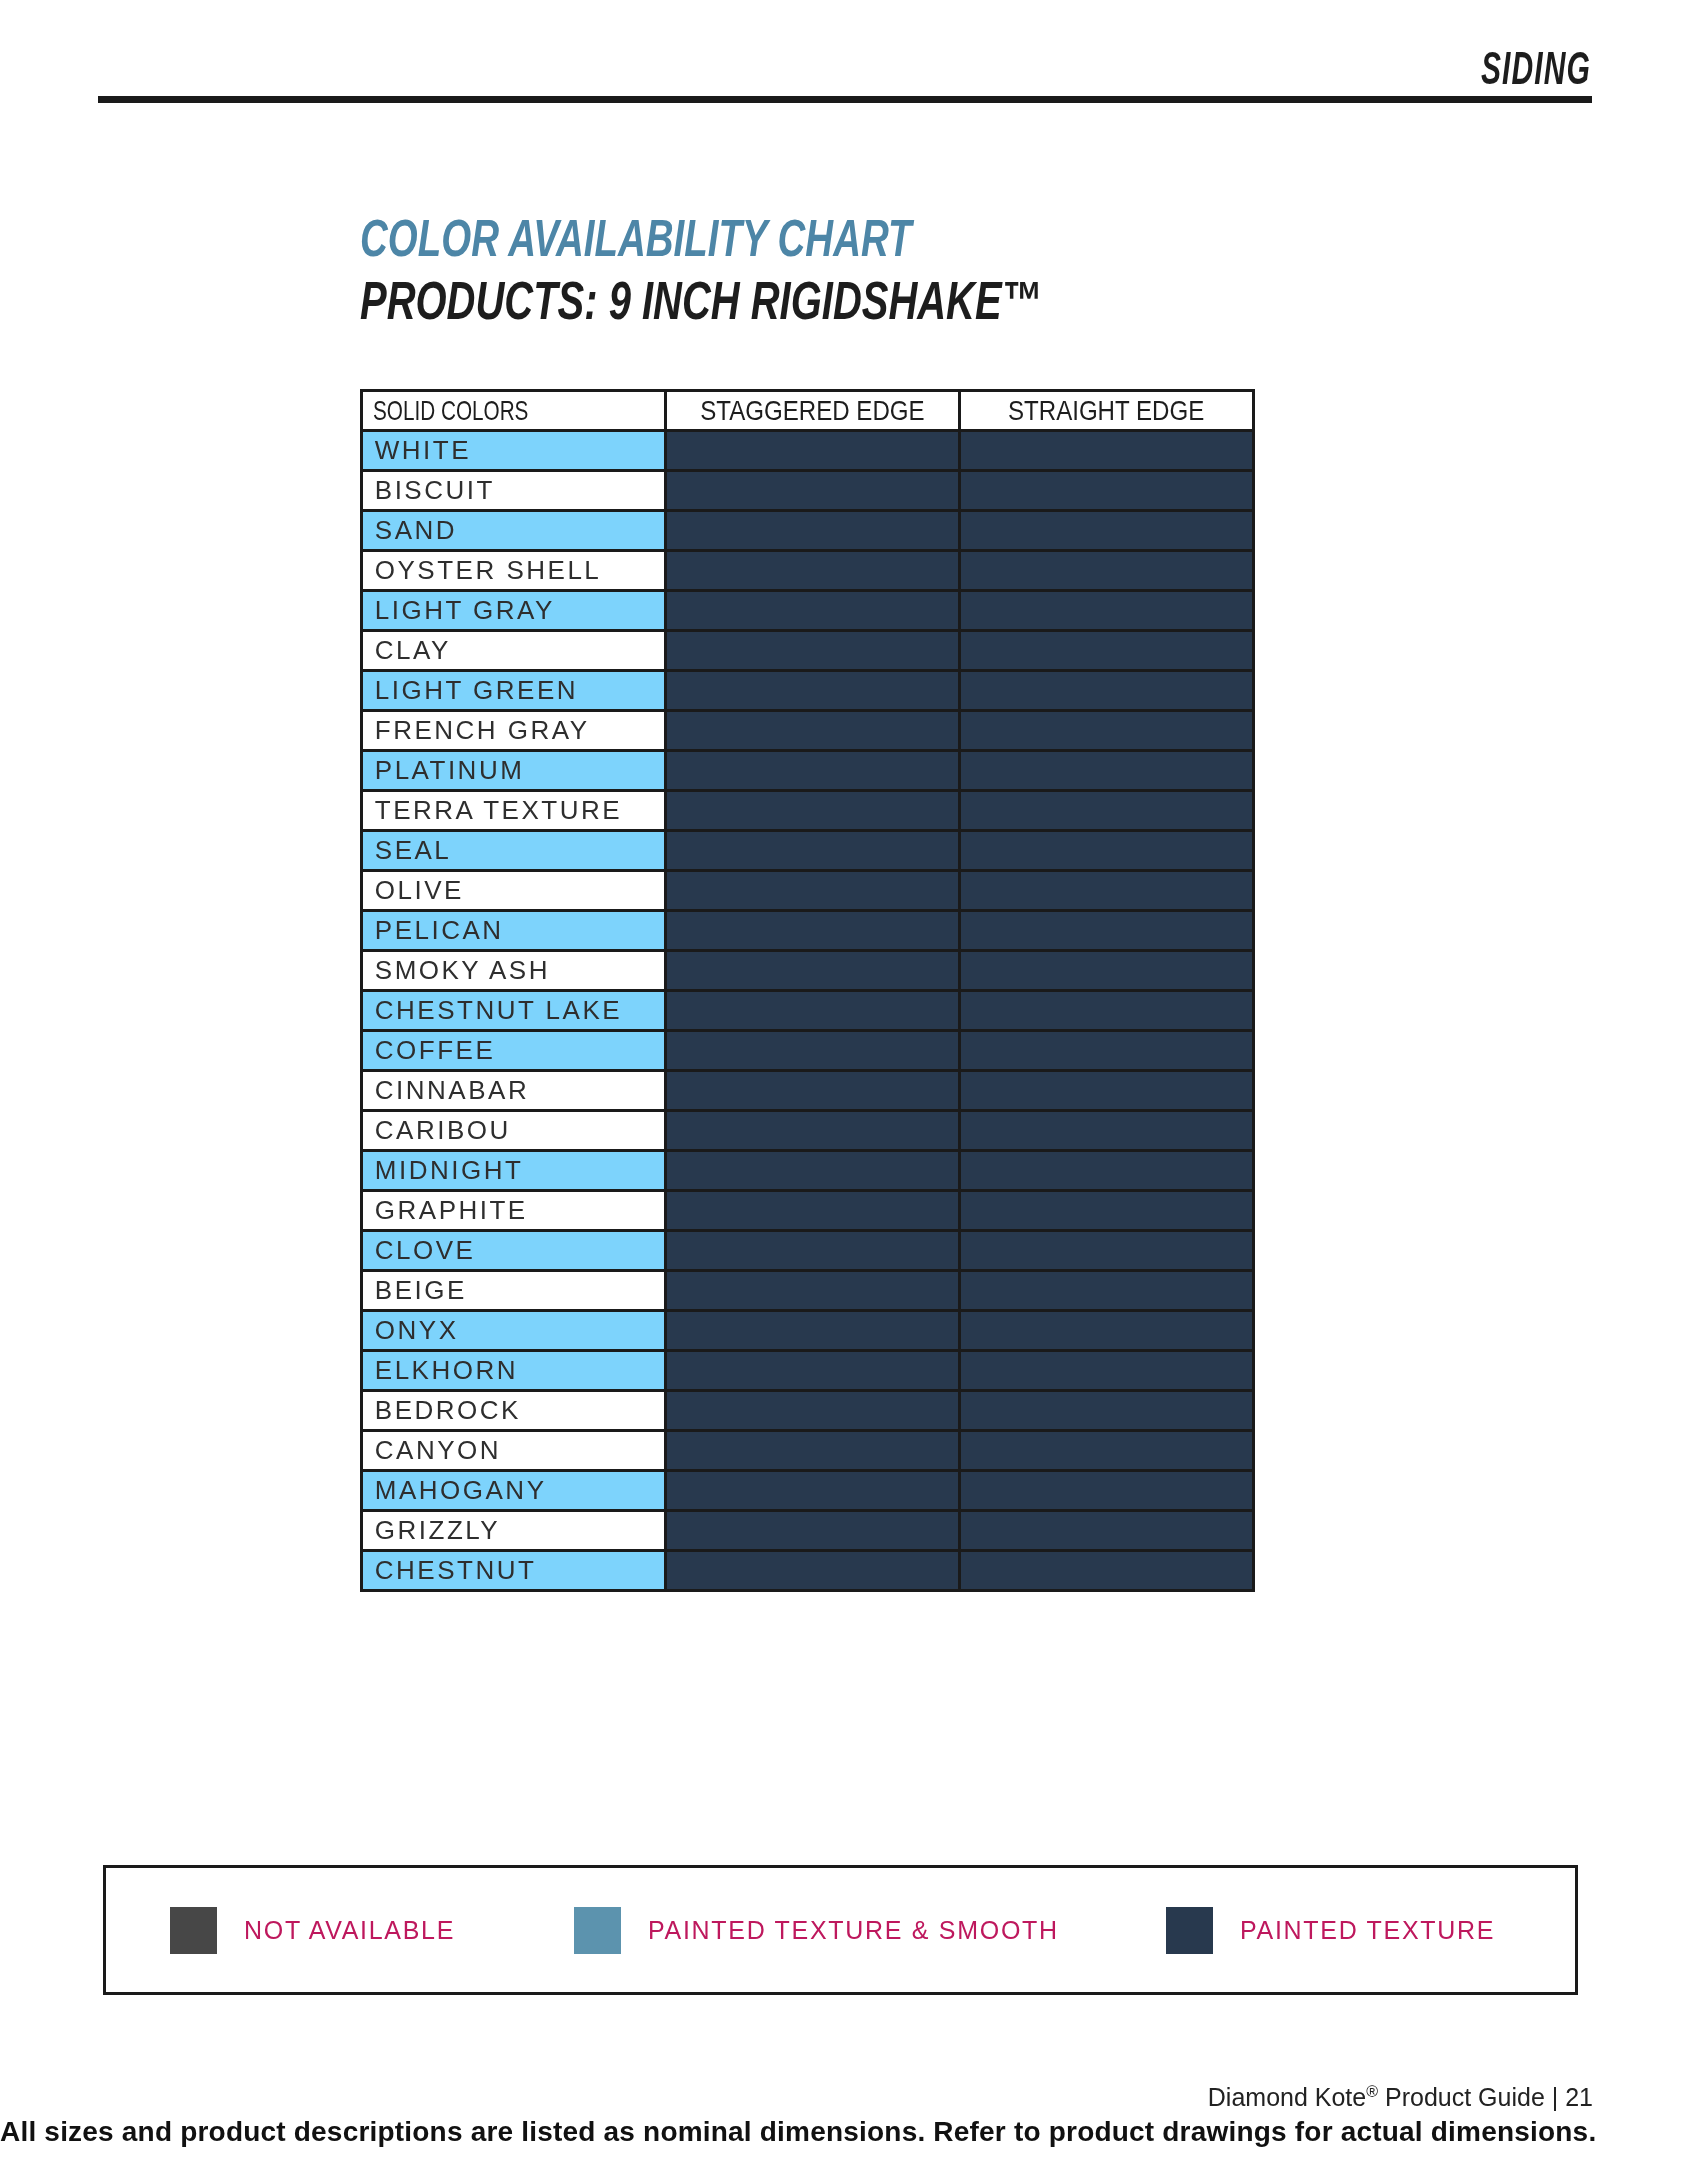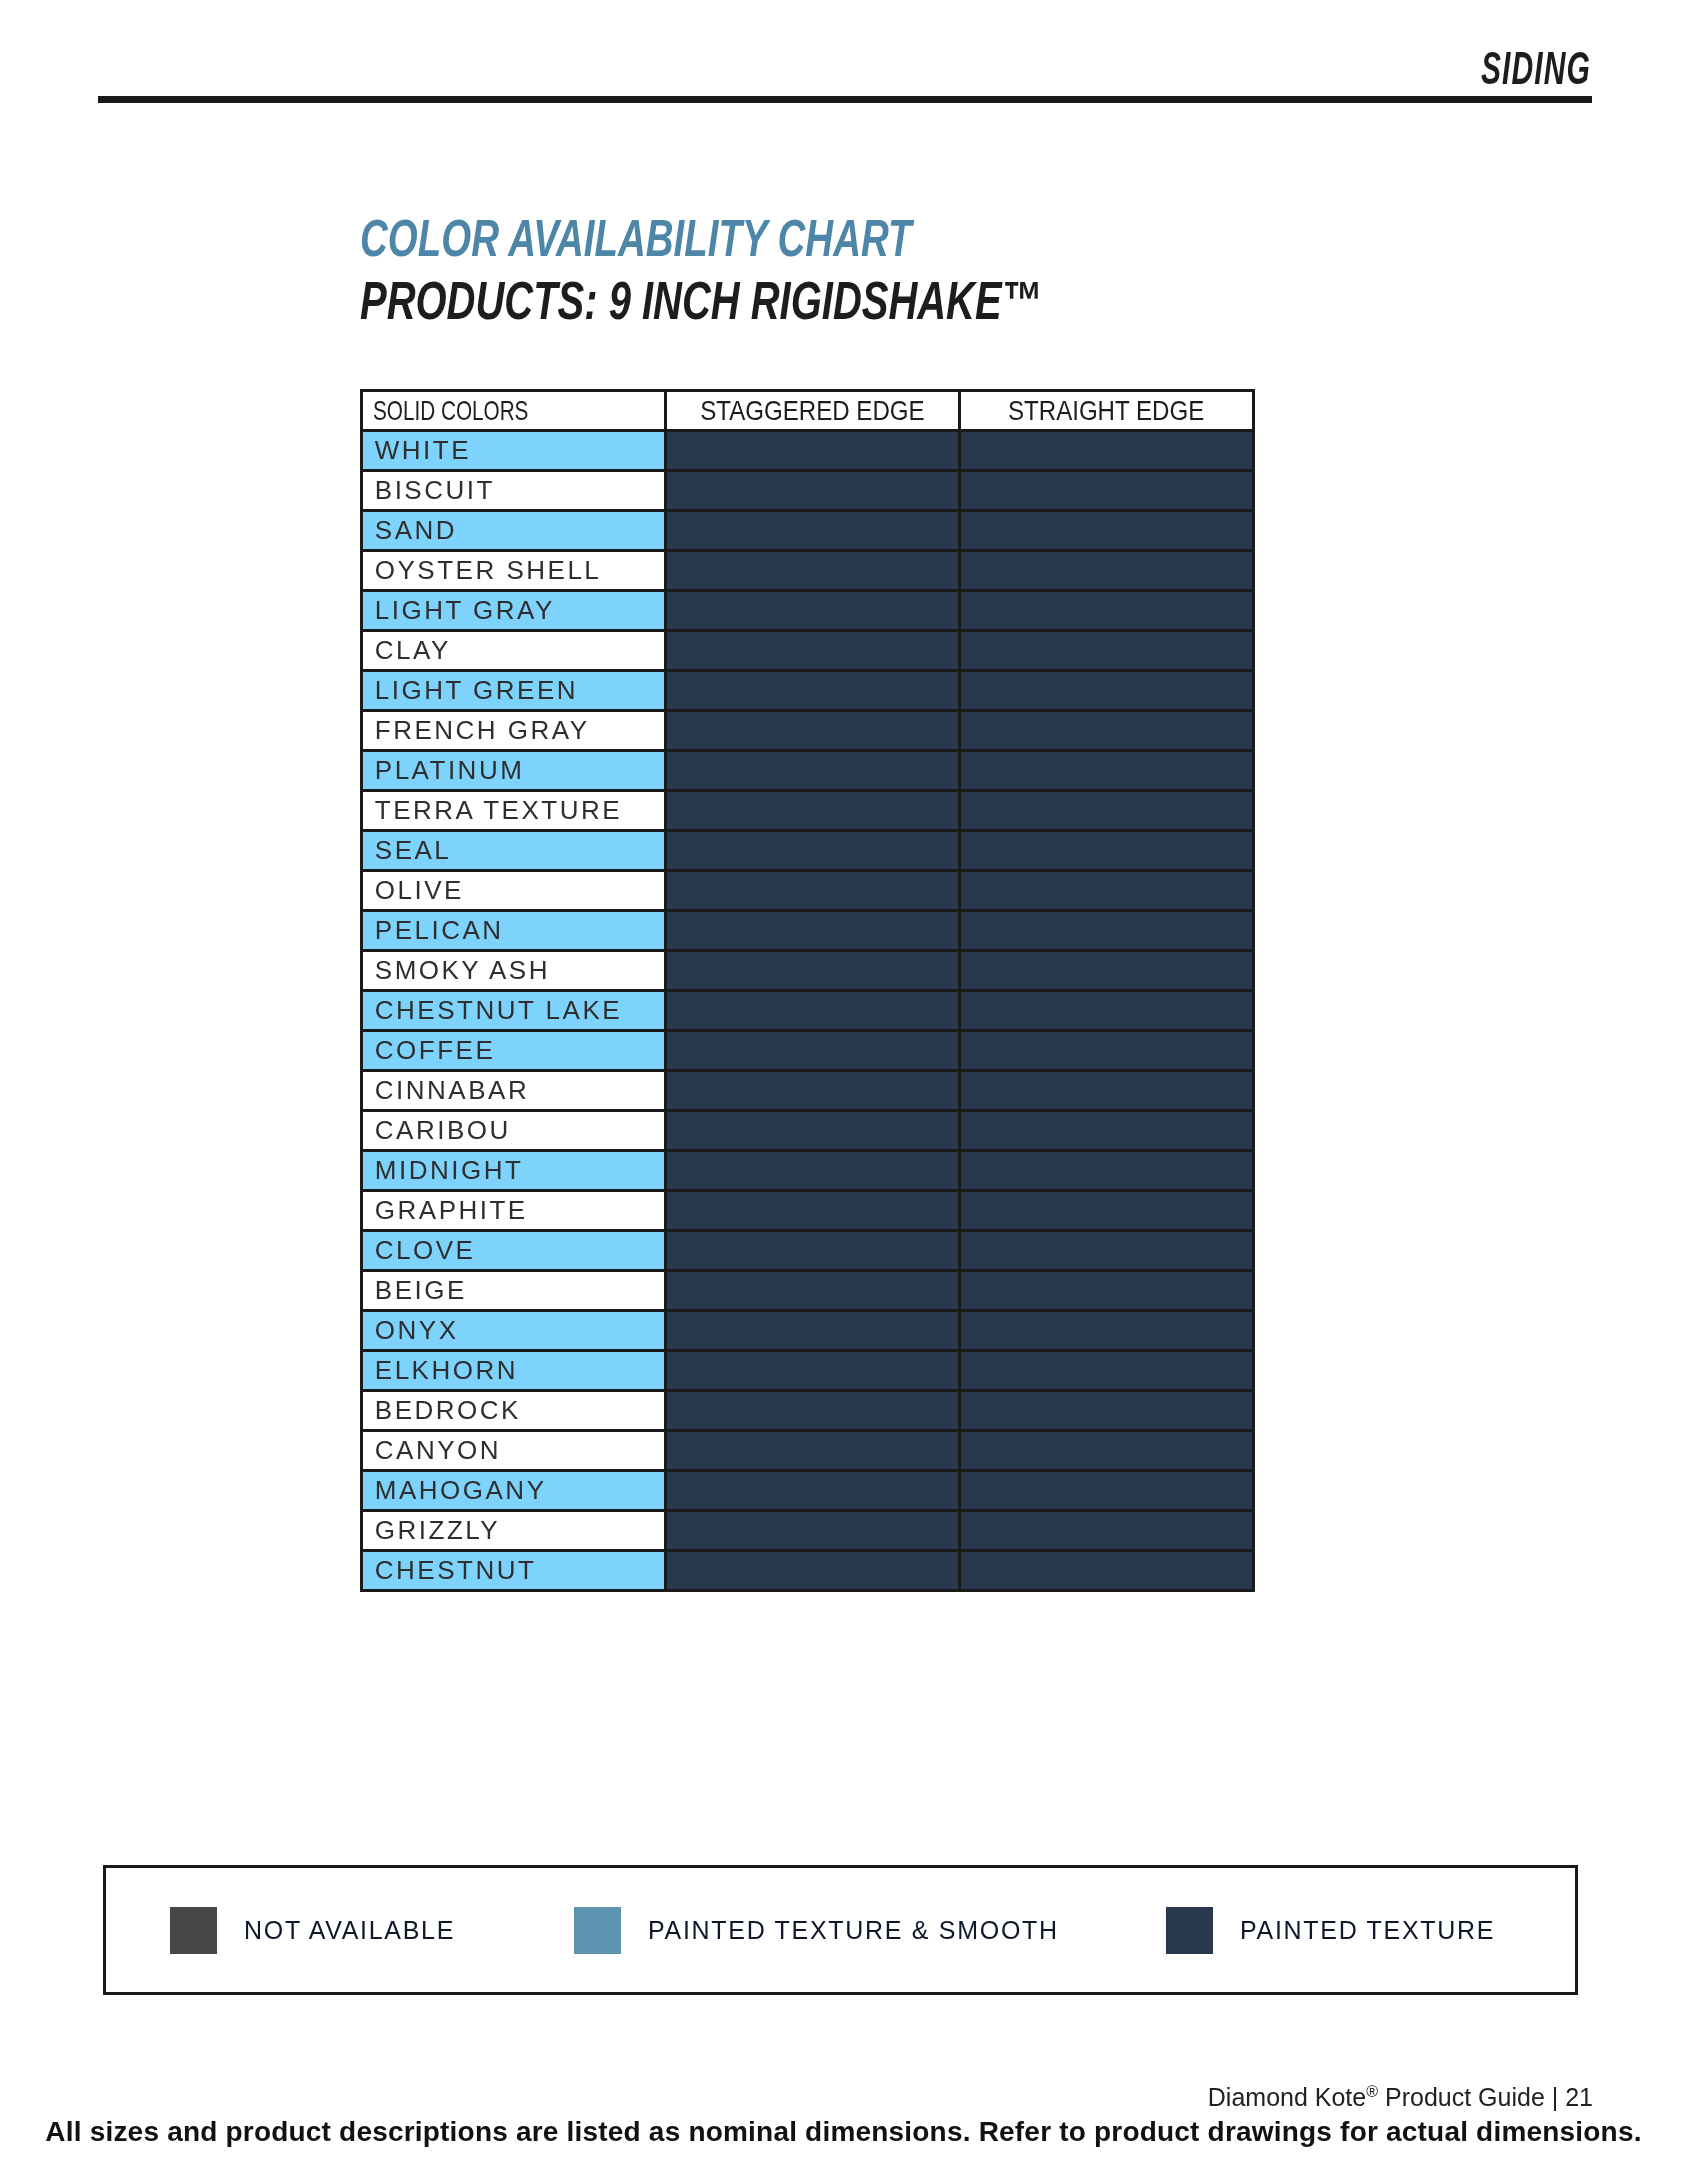--- a/index.html
+++ b/index.html
@@ -111,41 +111,40 @@
     align-items: center;
     gap: 27px;
     white-space: nowrap;
   }
   .legend-item.li-0 { left: 64px; }
   .legend-item.li-1 { left: 468px; }
   .legend-item.li-2 { left: 1060px; }
   .legend-swatch { width: 47px; height: 47px; display: inline-block; flex: 0 0 auto; }
   .legend-label {
     font-size: 25px;
-    color: #0f172a;
+    color: #be185d;
     letter-spacing: 1.7px;
     text-align: center;
   }
   
   .footer-guide {
     position: absolute;
     top: 2082px;
     right: 94px;
     font-size: 25px;
     color: #222222;
     line-height: 1.2;
     white-space: nowrap;
   }
   .footer-guide sup { font-size: 16px; }
   .footer-note {
     position: absolute;
     top: 2116px;
     left: 0;
     width: 100%;
-    text-align: center;
     font-size: 28px;
     font-weight: bold;
     color: #111111;
     letter-spacing: 0.2px;
     white-space: nowrap;
   }
 </style>
 </head>
 <body>
 

